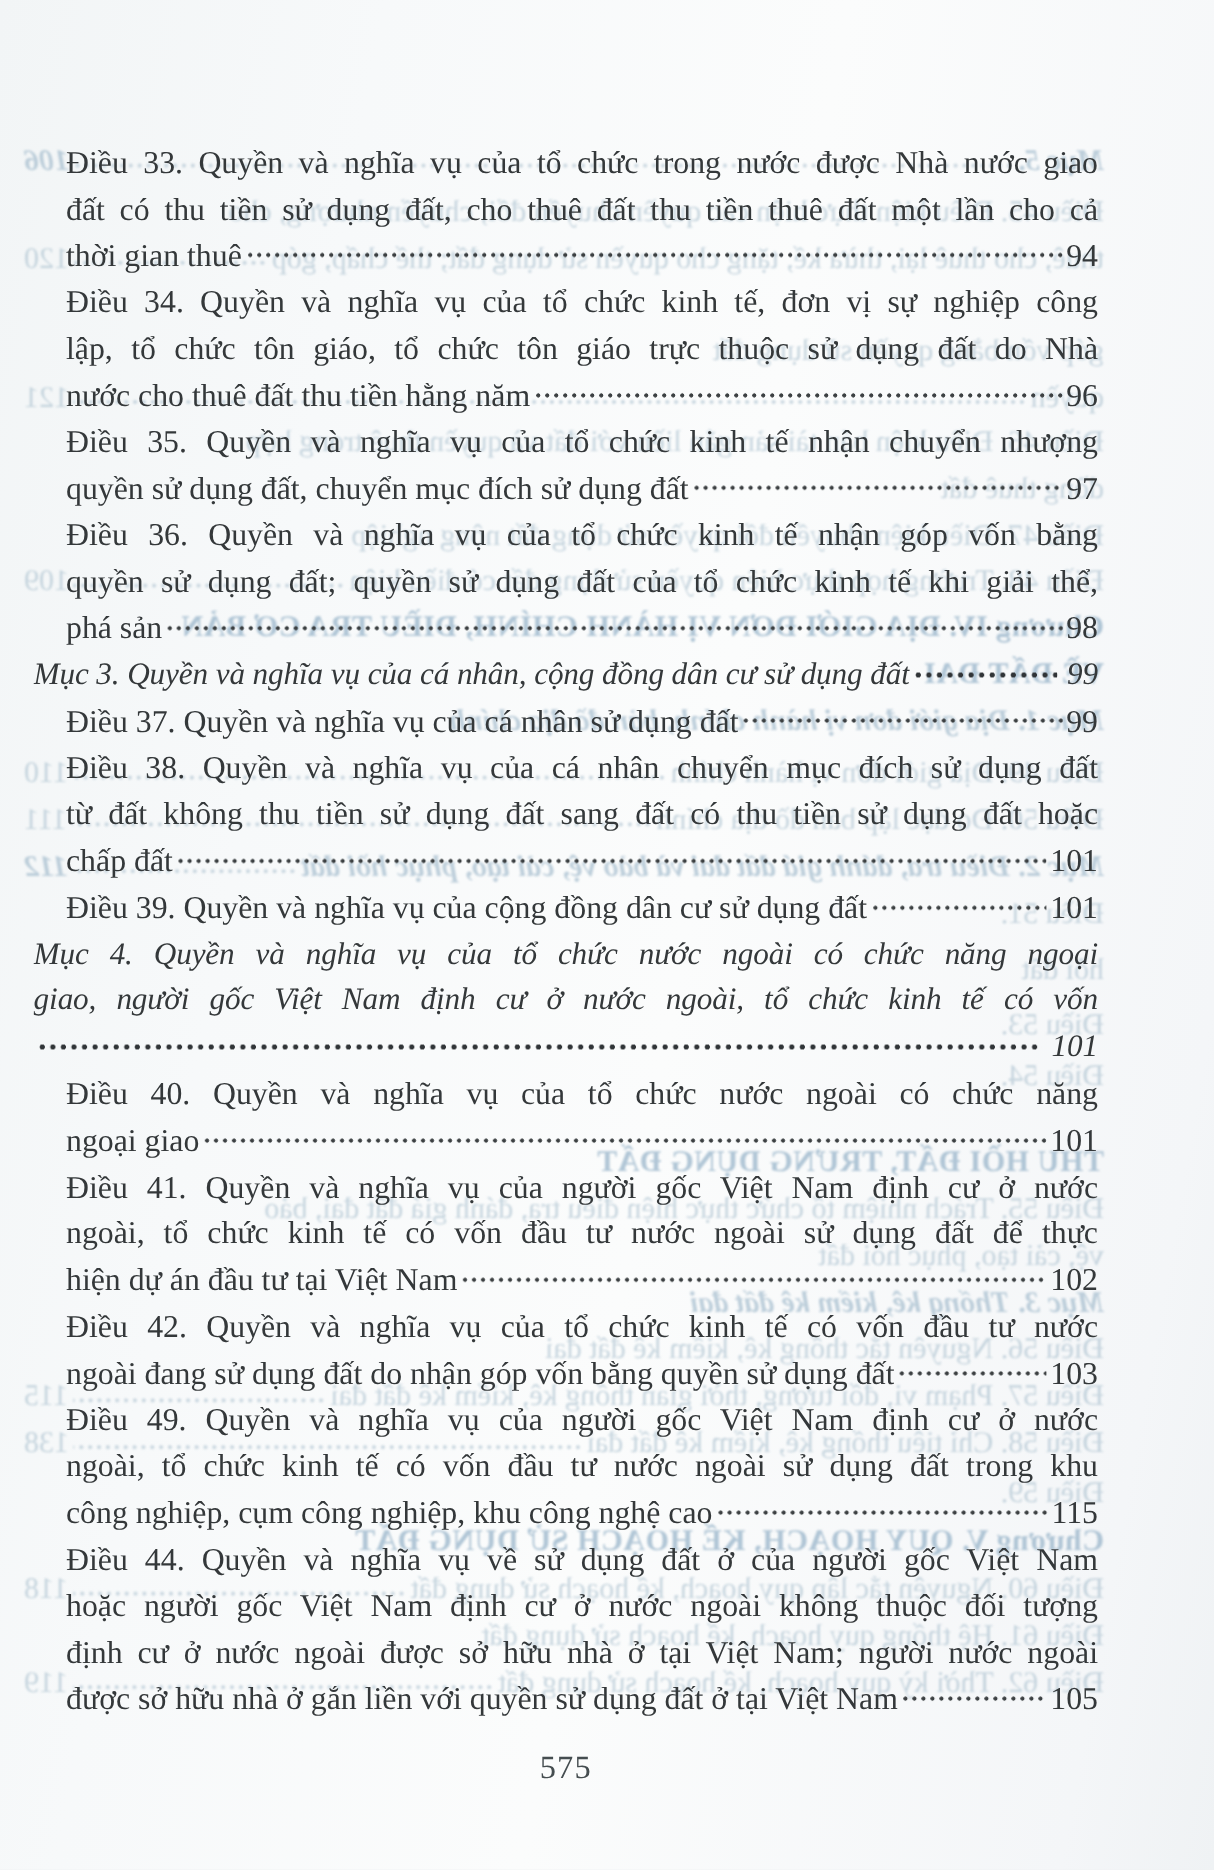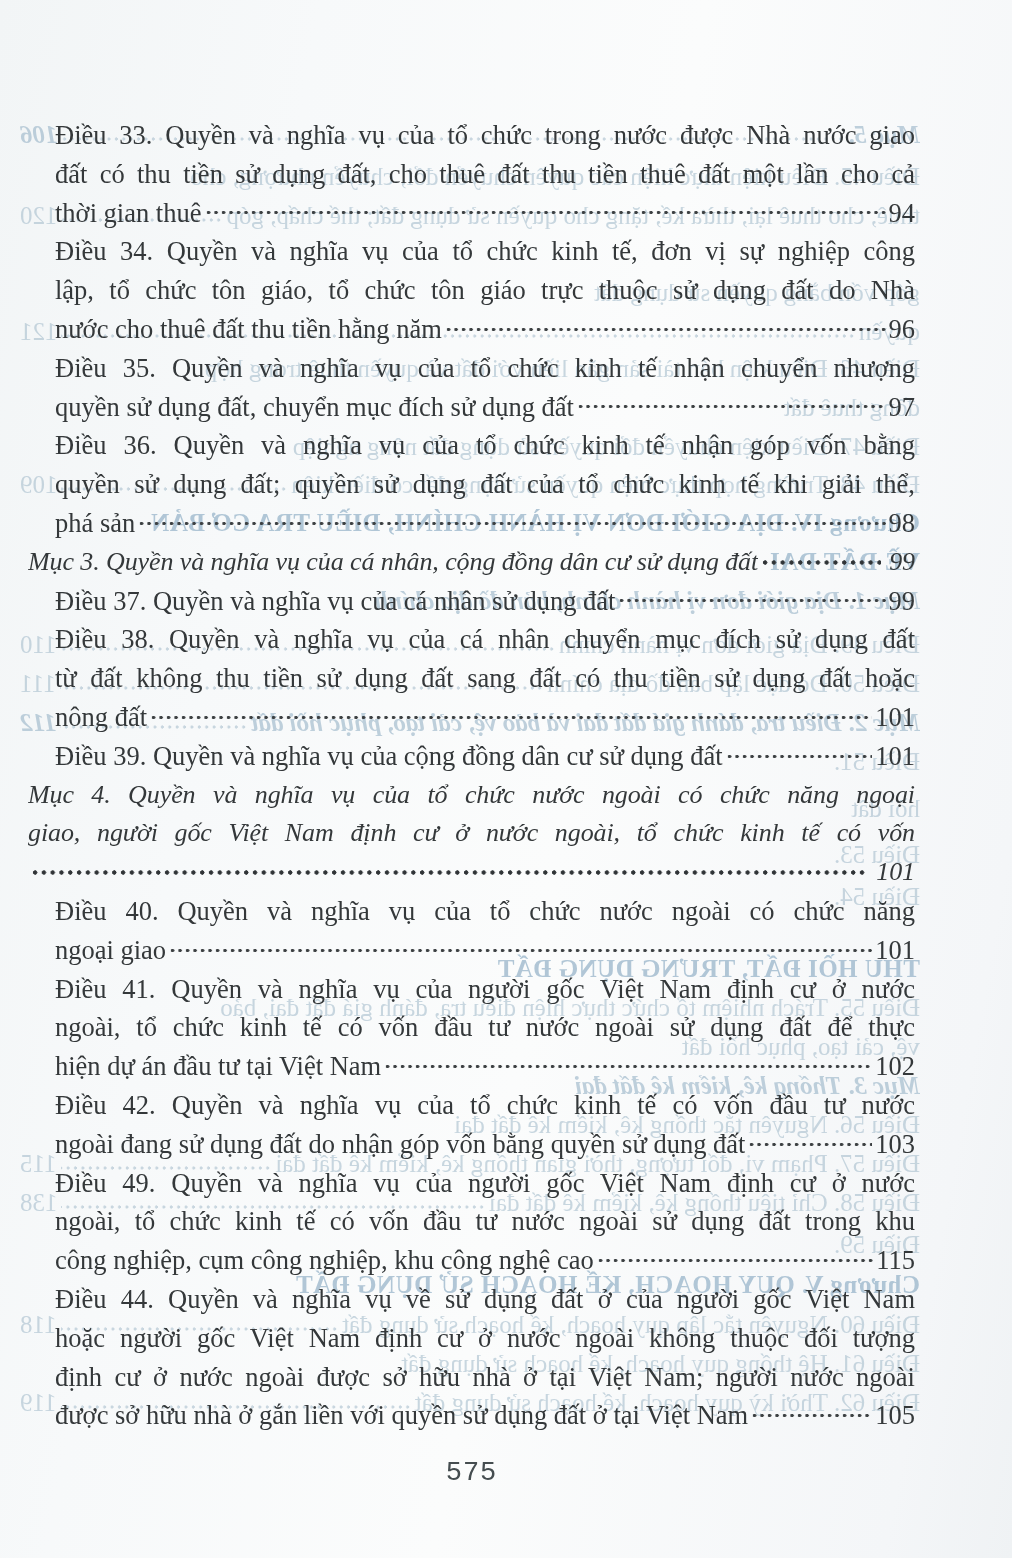--- a/index.html
+++ b/index.html
@@ -49,21 +49,21 @@
   .ghost-line .gdots{
     flex:1 1 auto;min-width:10px;height:8px;margin:0 4px;
     background-image:radial-gradient(circle at 3.4px 4px,rgba(168,190,205,0.6) 1.4px,rgba(0,0,0,0) 1.8px);
     background-size:7.4px 8px;background-repeat:repeat-x;background-position:0 100%;
   }
   .ghost-line.gsection{font-weight:bold;font-style:italic;color:rgba(160,185,203,0.68);}
   .ghost-line.gchapter{font-weight:bold;color:rgba(148,178,200,0.72);letter-spacing:.5px;}
   
   .folio{
     position:absolute;left:28px;top:1458px;width:887px;
-    text-align:center;font-size:27px;color:#454d50;letter-spacing:1px;font-family:Liberation Mono, monospace;
+    text-align:center;font-size:27px;color:#454d50;letter-spacing:1px;
   }
 </style>
 </head>
 <body>
 
 <div class="page">
   <div class="ghost-layer" id="ghost-layer">
       <div class="ghost-line gsection" style="top: 118px;">
         <span>Mục 5.</span>
         <span class="gdots"></span>
@@ -227,21 +227,21 @@
         <div class="lastline">
           <span class="t">Điều 37. Quyền và nghĩa vụ của cá nhân sử dụng đất</span>
           <span class="dots"></span>
           <span class="pg">99</span>
         </div>
       </div>
       <div class="entry article">
         <div class="line">Điều 38. Quyền và nghĩa vụ của cá nhân chuyển mục đích sử dụng đất</div>
         <div class="line">từ đất không thu tiền sử dụng đất sang đất có thu tiền sử dụng đất hoặc</div>
         <div class="lastline">
-          <span class="t">nông đất</span>
+          <span class="t">chấp đất</span>
           <span class="dots"></span>
           <span class="pg">101</span>
         </div>
       </div>
       <div class="entry article">
         <div class="lastline">
           <span class="t">Điều 39. Quyền và nghĩa vụ của cộng đồng dân cư sử dụng đất</span>
           <span class="dots"></span>
           <span class="pg">101</span>
         </div>

